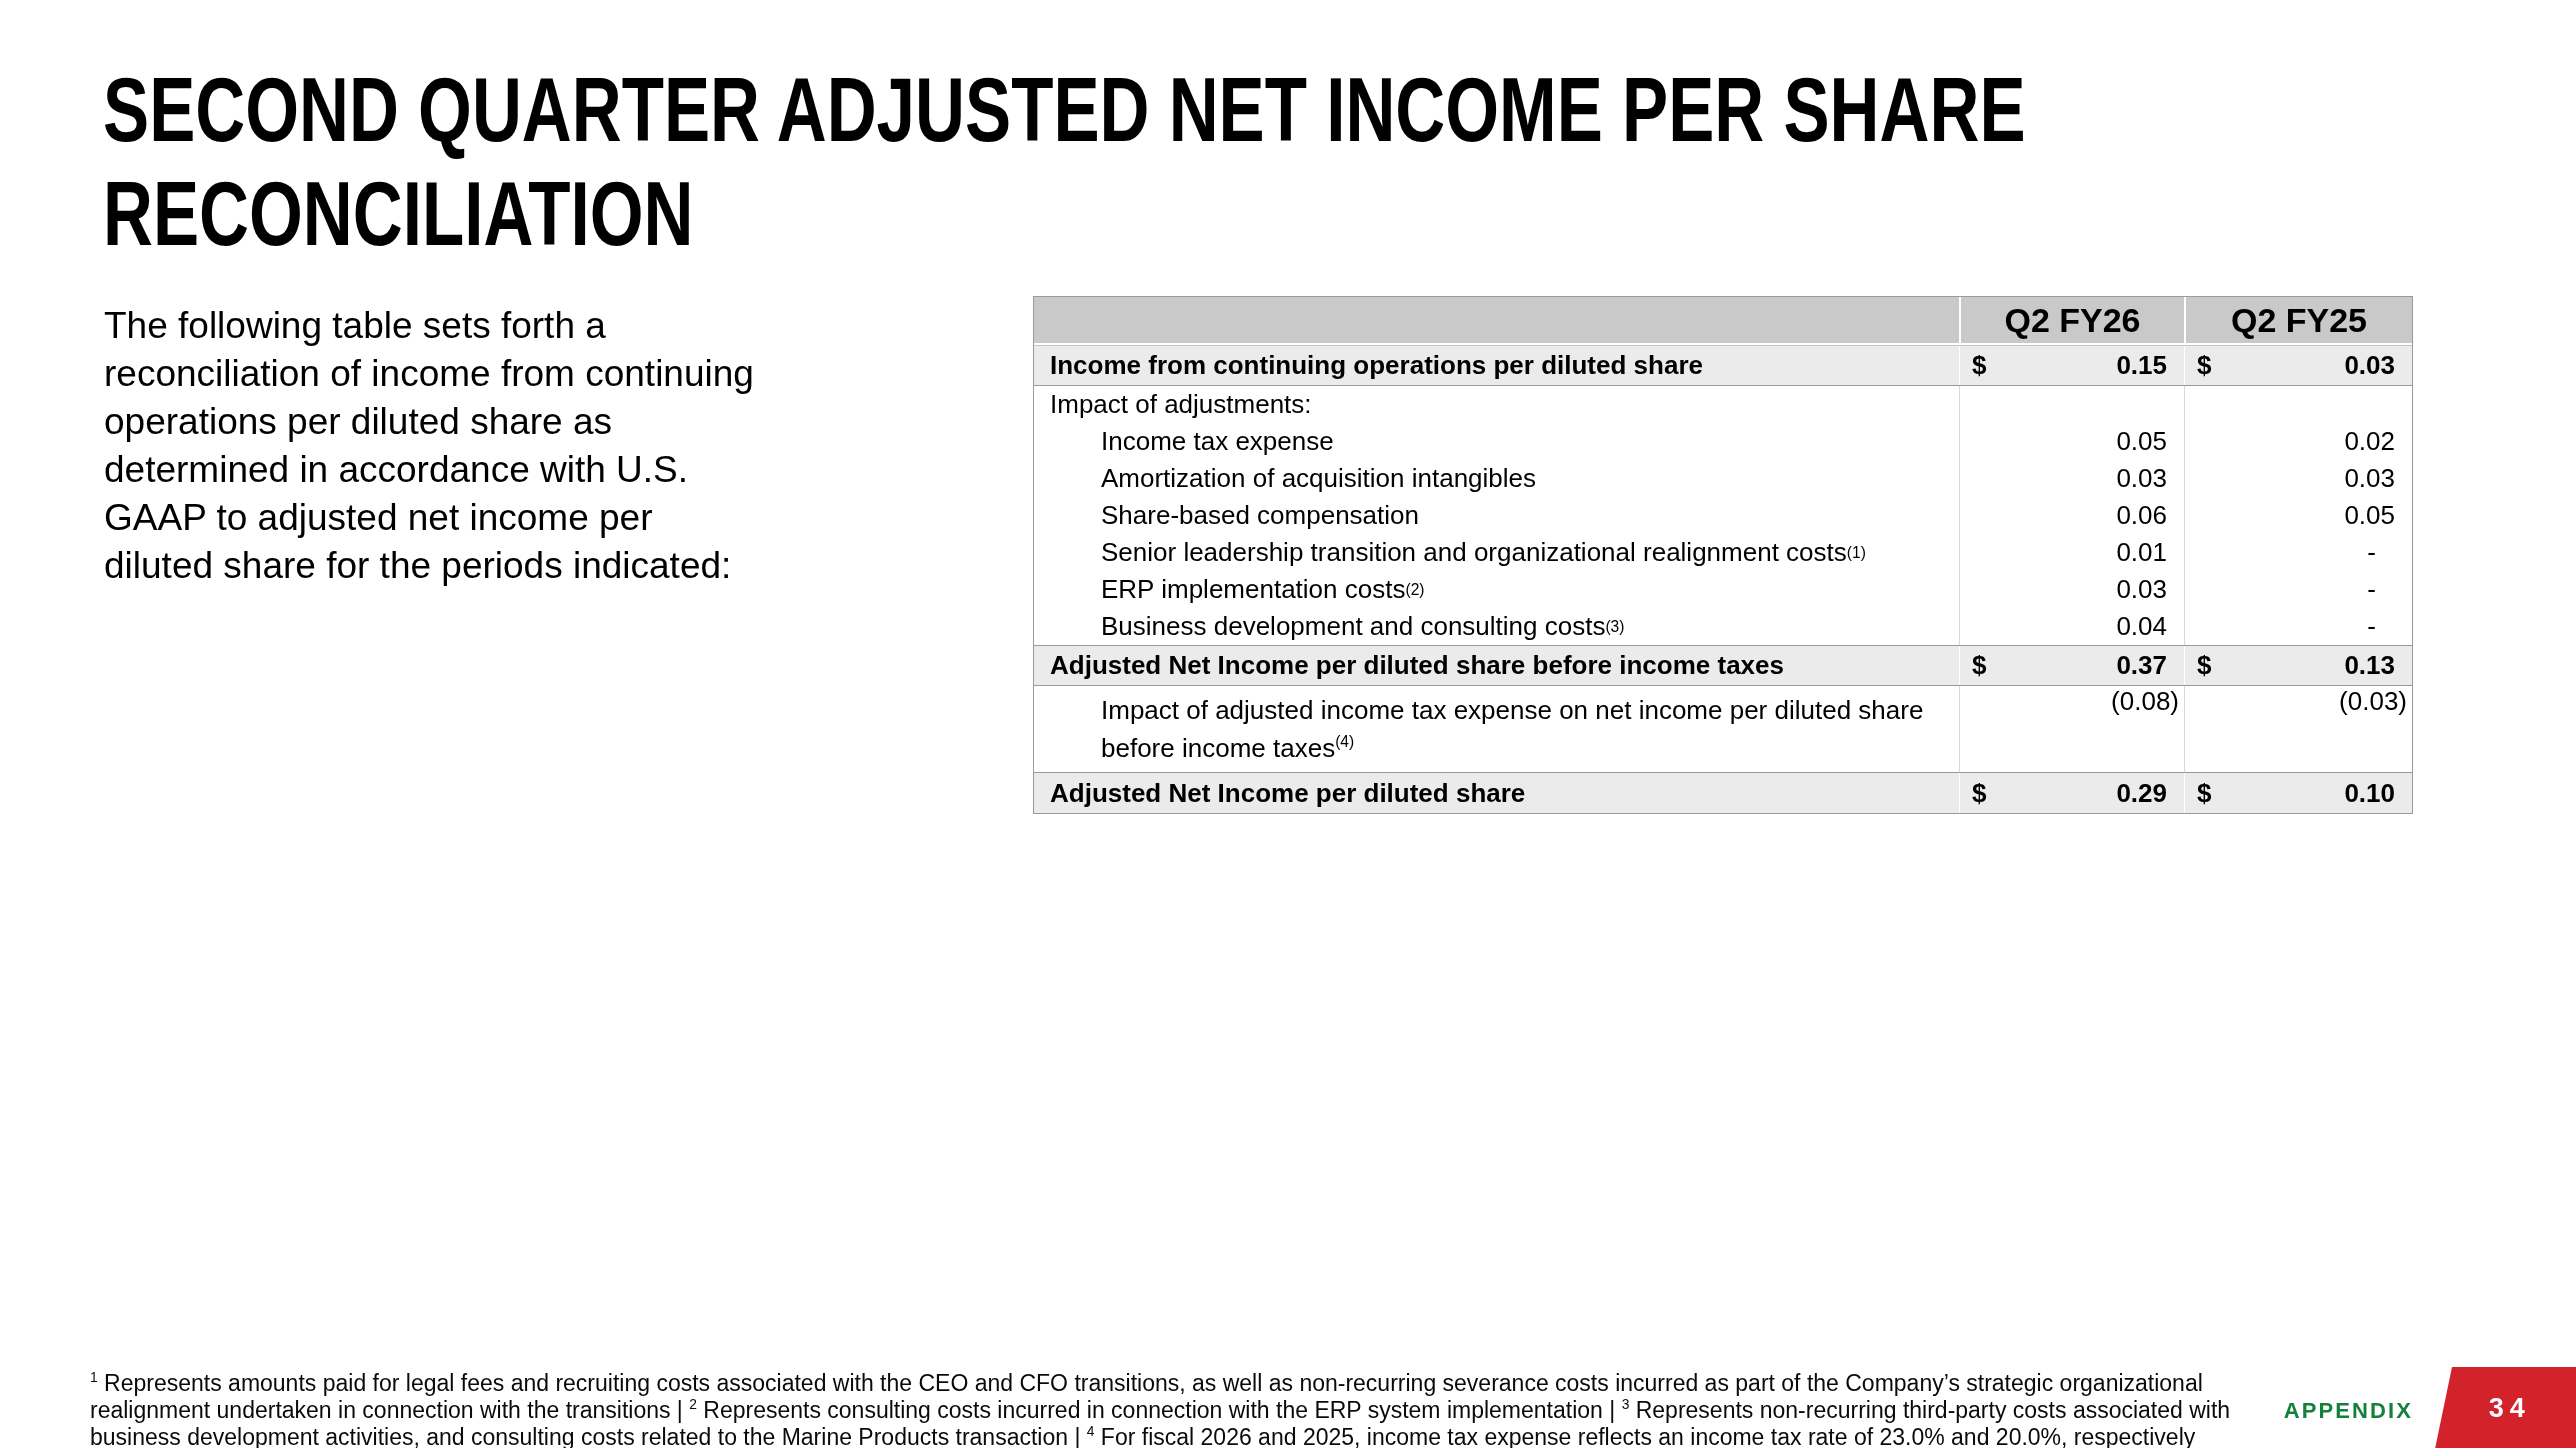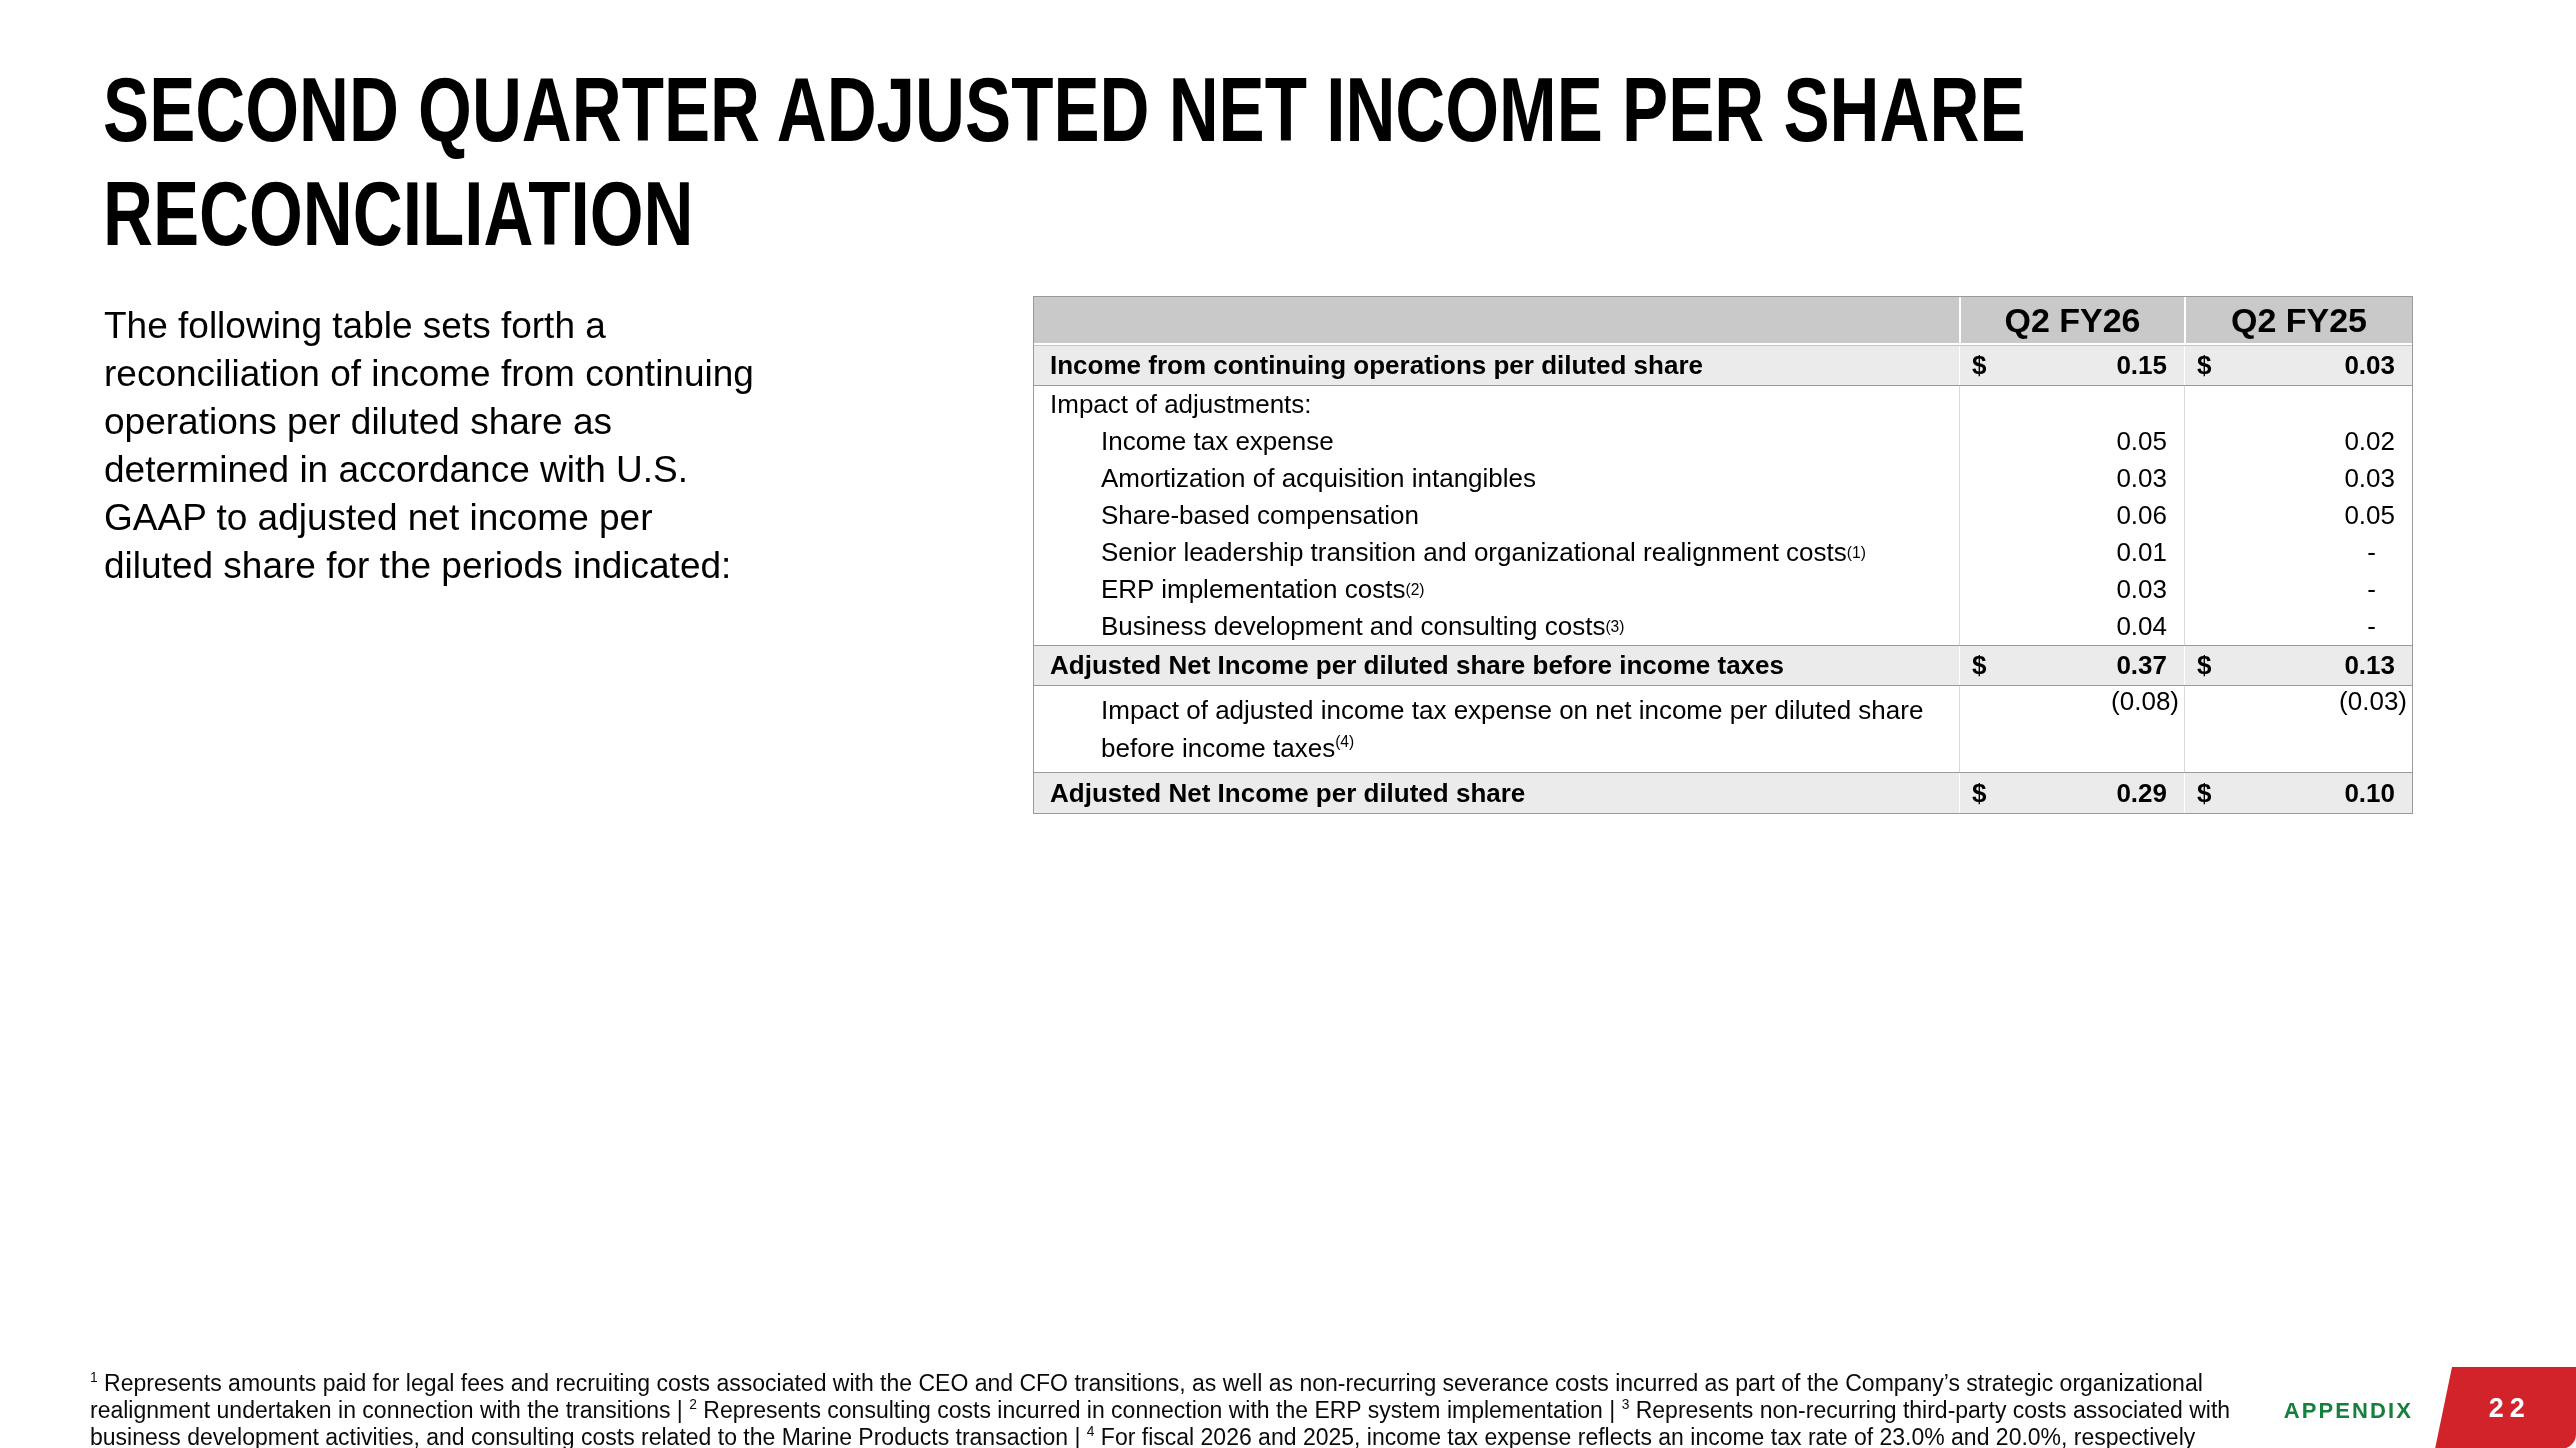--- a/index.html
+++ b/index.html
@@ -1,18 +1,18 @@
 <!DOCTYPE html>
 <html style="--accent: #d2232a; --header-bg: #c9c9c9; --band-bg: #ebebeb;font-size:13.7px"><head>
 <meta charset="utf-8">
 <style>
   html,body{margin:0;padding:0;background:#fff;}
   .slide{
     position:relative;width:2576px;height:1449px;background:#ffffff;overflow:hidden;
-    font-family:"Liberation Sans",sans-serif;color:#000;border-radius:15px;
+    font-family:"Liberation Sans",sans-serif;color:#000;
   }
   
   .title{
     position:absolute;left:103px;top:58px;
     font-weight:700;font-size:91px;line-height:104px;letter-spacing:0;
     transform:scaleX(0.76);transform-origin:left top;white-space:nowrap;
   }
   
   .intro{
     position:absolute;left:104px;top:302px;width:661px;
@@ -237,17 +237,17 @@
           </div>
     </div>
   </div>
   </div>
 
   <div class="footnotes"><sup>1</sup> Represents amounts paid for legal fees and recruiting costs associated with the CEO and CFO transitions, as well as non-recurring severance costs incurred as part of the Company’s strategic organizational realignment undertaken in connection with the transitions | <sup>2</sup> Represents consulting costs incurred in connection with the ERP system implementation | <sup>3</sup> Represents non-recurring third-party costs associated with business development activities, and consulting costs related to the Marine Products transaction | <sup>4</sup> For fiscal 2026 and 2025, income tax expense reflects an income tax rate of 23.0% and 20.0%, respectively</div>
 
   <div class="appendix">APPENDIX</div>
 
   <div class="pagebox">
-    <span>22</span>
+    <span>34</span>
   </div>
 
 </div>
 
 
 </body></html>

